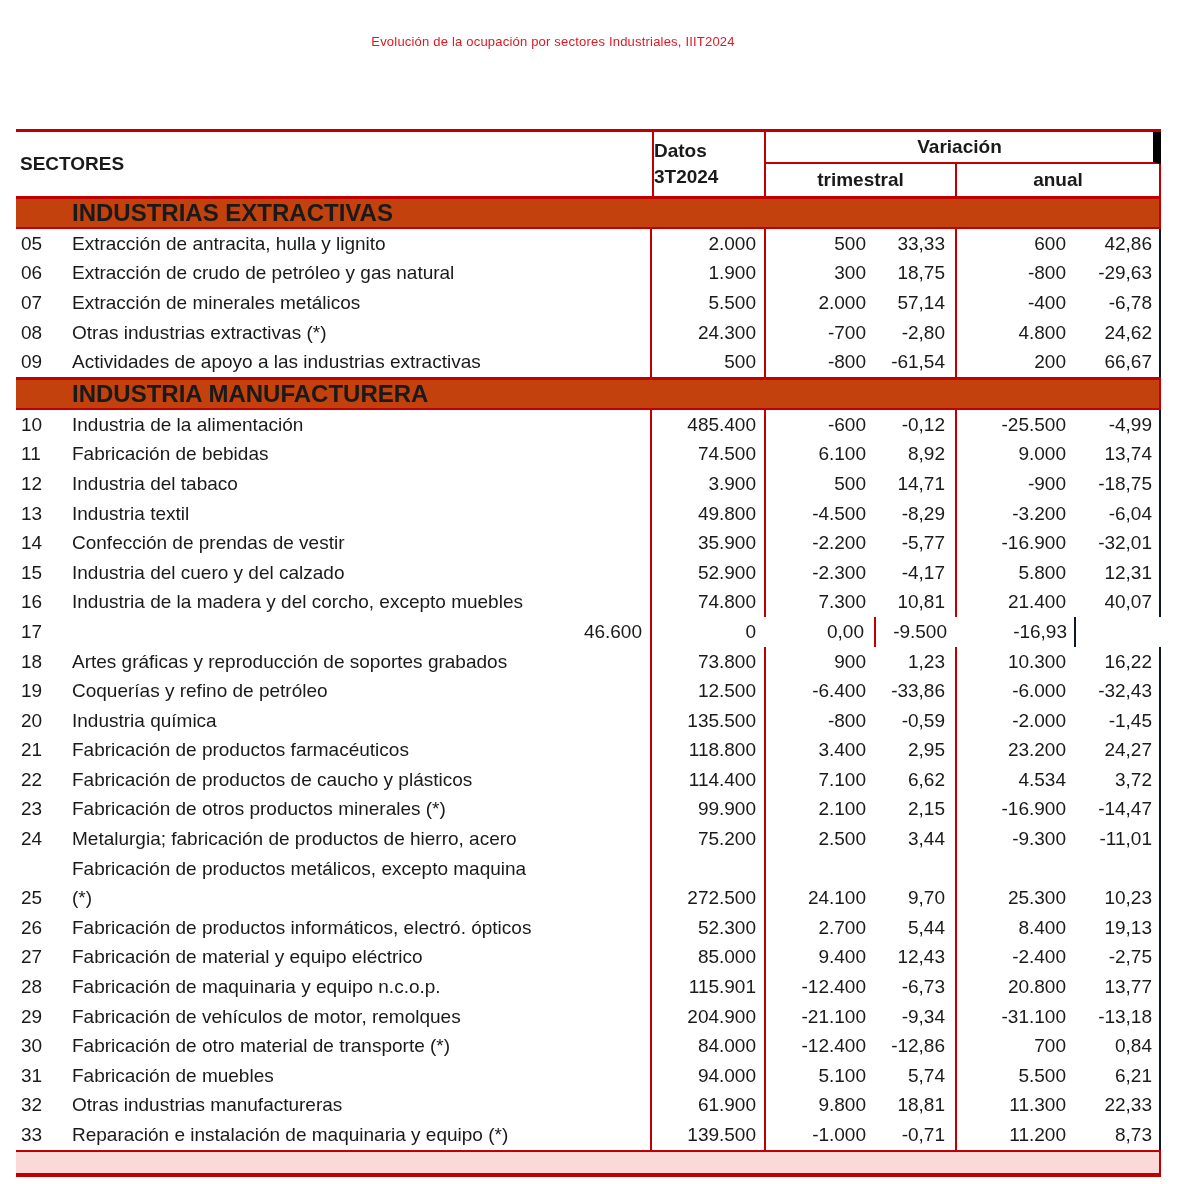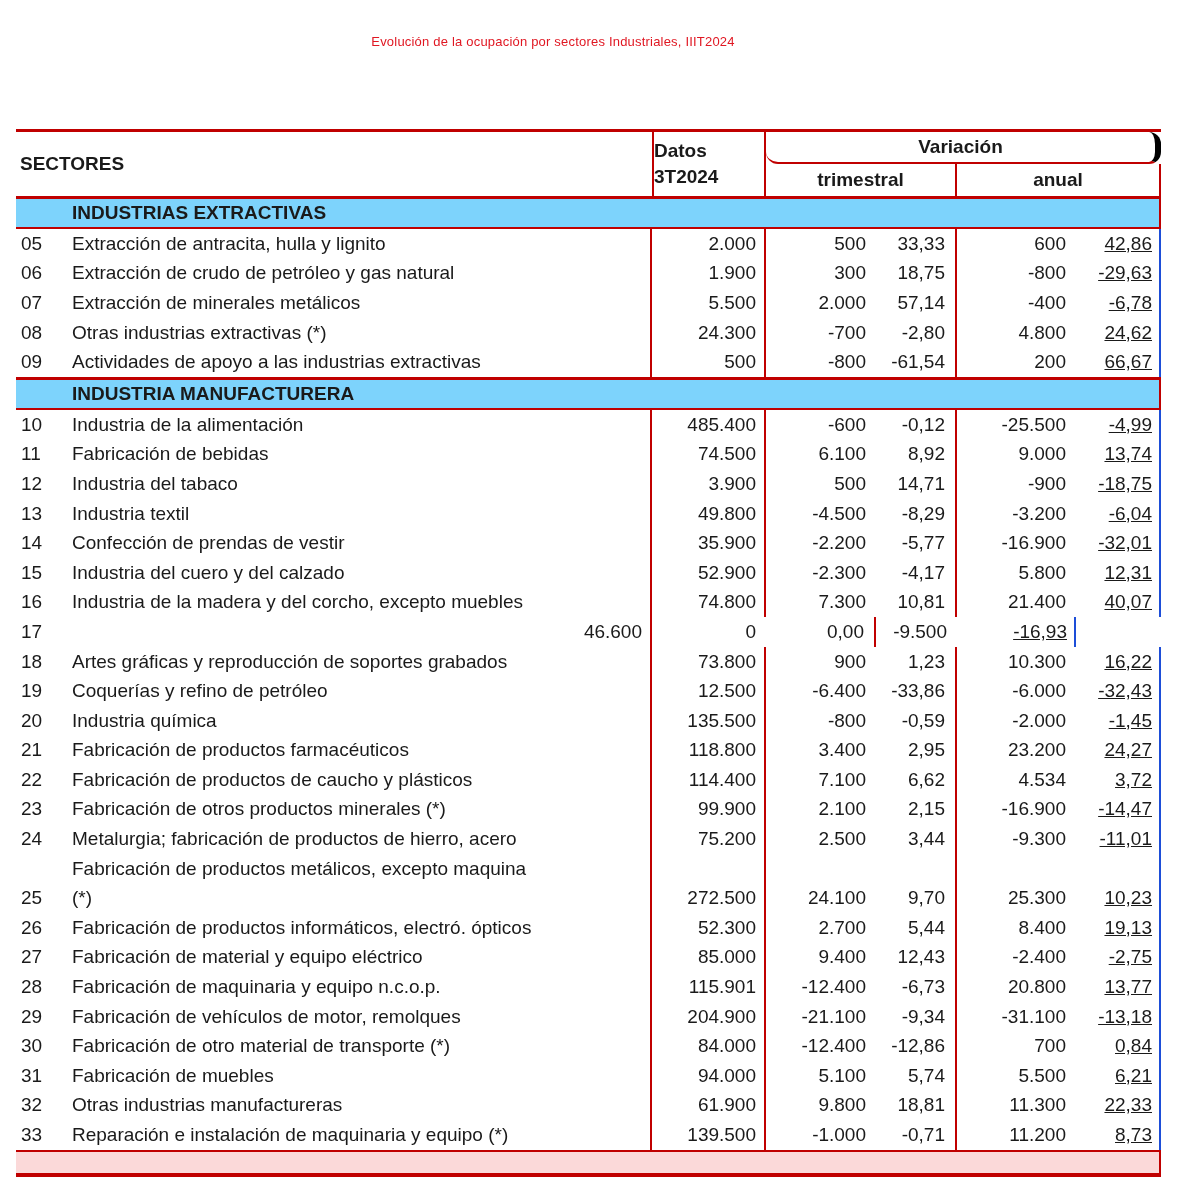--- a/index.html
+++ b/index.html
@@ -47,62 +47,62 @@
     grid-column: 2; grid-row: 1 / 3;
     border-left: 2px solid #c00000;
     border-right: 2px solid #c00000;
     display: flex; flex-direction: column;
     justify-content: center;
     line-height: 26px;
   }
   .h-variacion {
     grid-column: 3 / 5; grid-row: 1;
     border-bottom: 2px solid #c00000;
-    border-right: 6px solid #000000;
-    display: flex; align-items: center; justify-content: center; border-radius: 12px;
+    border-right: 8px solid #000000;
+    display: flex; align-items: center; justify-content: center;
   }
   .h-trimestral {
     grid-column: 3; grid-row: 2;
     border-right: 2px solid #c00000;
     display: flex; align-items: center; justify-content: center;
   }
   .h-anual {
     grid-column: 4; grid-row: 2;
     border-right: 2px solid #c00000;
     display: flex; align-items: center; justify-content: center;
   }
 
   
   .section-row {
     height: 33px;
-    background: #7dd3fc;
+    background: #c2410c;
     border-top: 3px solid #c00000;
     border-bottom: 2px solid #c00000;
     border-right: 2px solid #c00000;
     display: flex; align-items: center;
     padding-left: 56px;
     font-weight: bold;
-    font-size: 19px;
+    font-size: 24px;
   }
 
   
   .row {
     display: grid;
     grid-template-columns: 56px 580px 114px 110px 81px 119px 85px;
     height: 29.6px;
     font-size: 19px;
   }
   .row > div { display: flex; align-items: center; white-space: nowrap; overflow: hidden; }
   .c-code  { padding-left: 5px; }
   .c-label { border-right: 2px solid #c00000; }
   .c-datos { justify-content: flex-end; padding-right: 8px; border-right: 2px solid #c00000; }
   .c-triabs { justify-content: flex-end; padding-right: 10px; }
   .c-tripct { justify-content: flex-end; padding-right: 10px; border-right: 2px solid #c00000; text-align: right; }
   .c-anuabs { justify-content: flex-end; padding-right: 10px; }
-  .c-anupct { justify-content: flex-end; padding-right: 7px; border-right: 2px solid #1d4ed8; text-decoration: underline; }
+  .c-anupct { justify-content: flex-end; padding-right: 7px; border-right: 2px solid #0f172a; }
 
   
   .footrow {
     height: 27px;
     background: #fbd9d9;
     border-top: 2px solid #c00000;
     border-bottom: 4px solid #c00000;
     border-right: 2px solid #c00000;
   }
 

